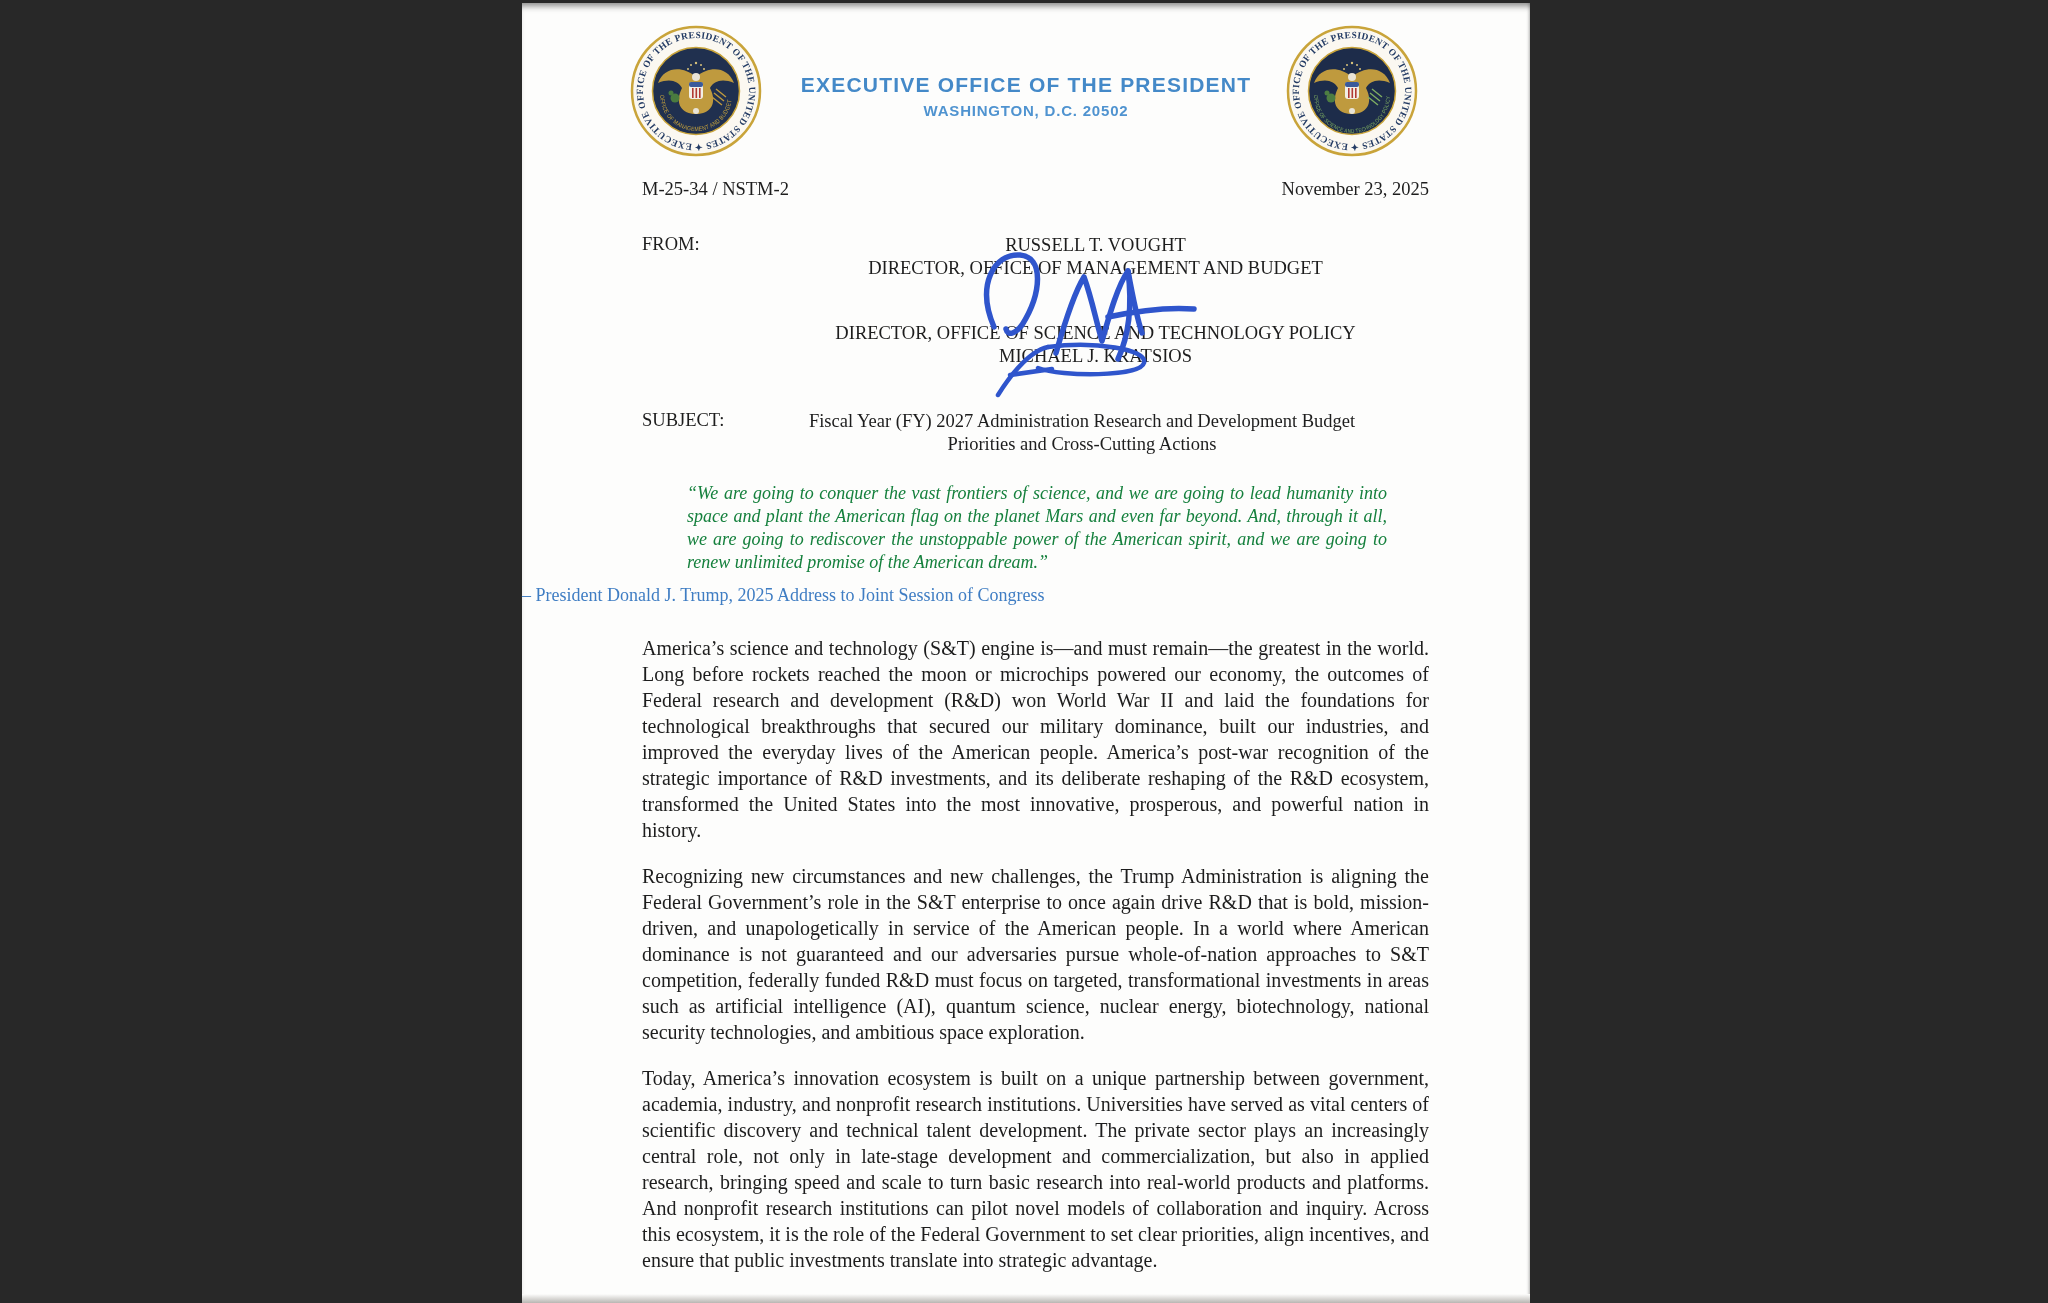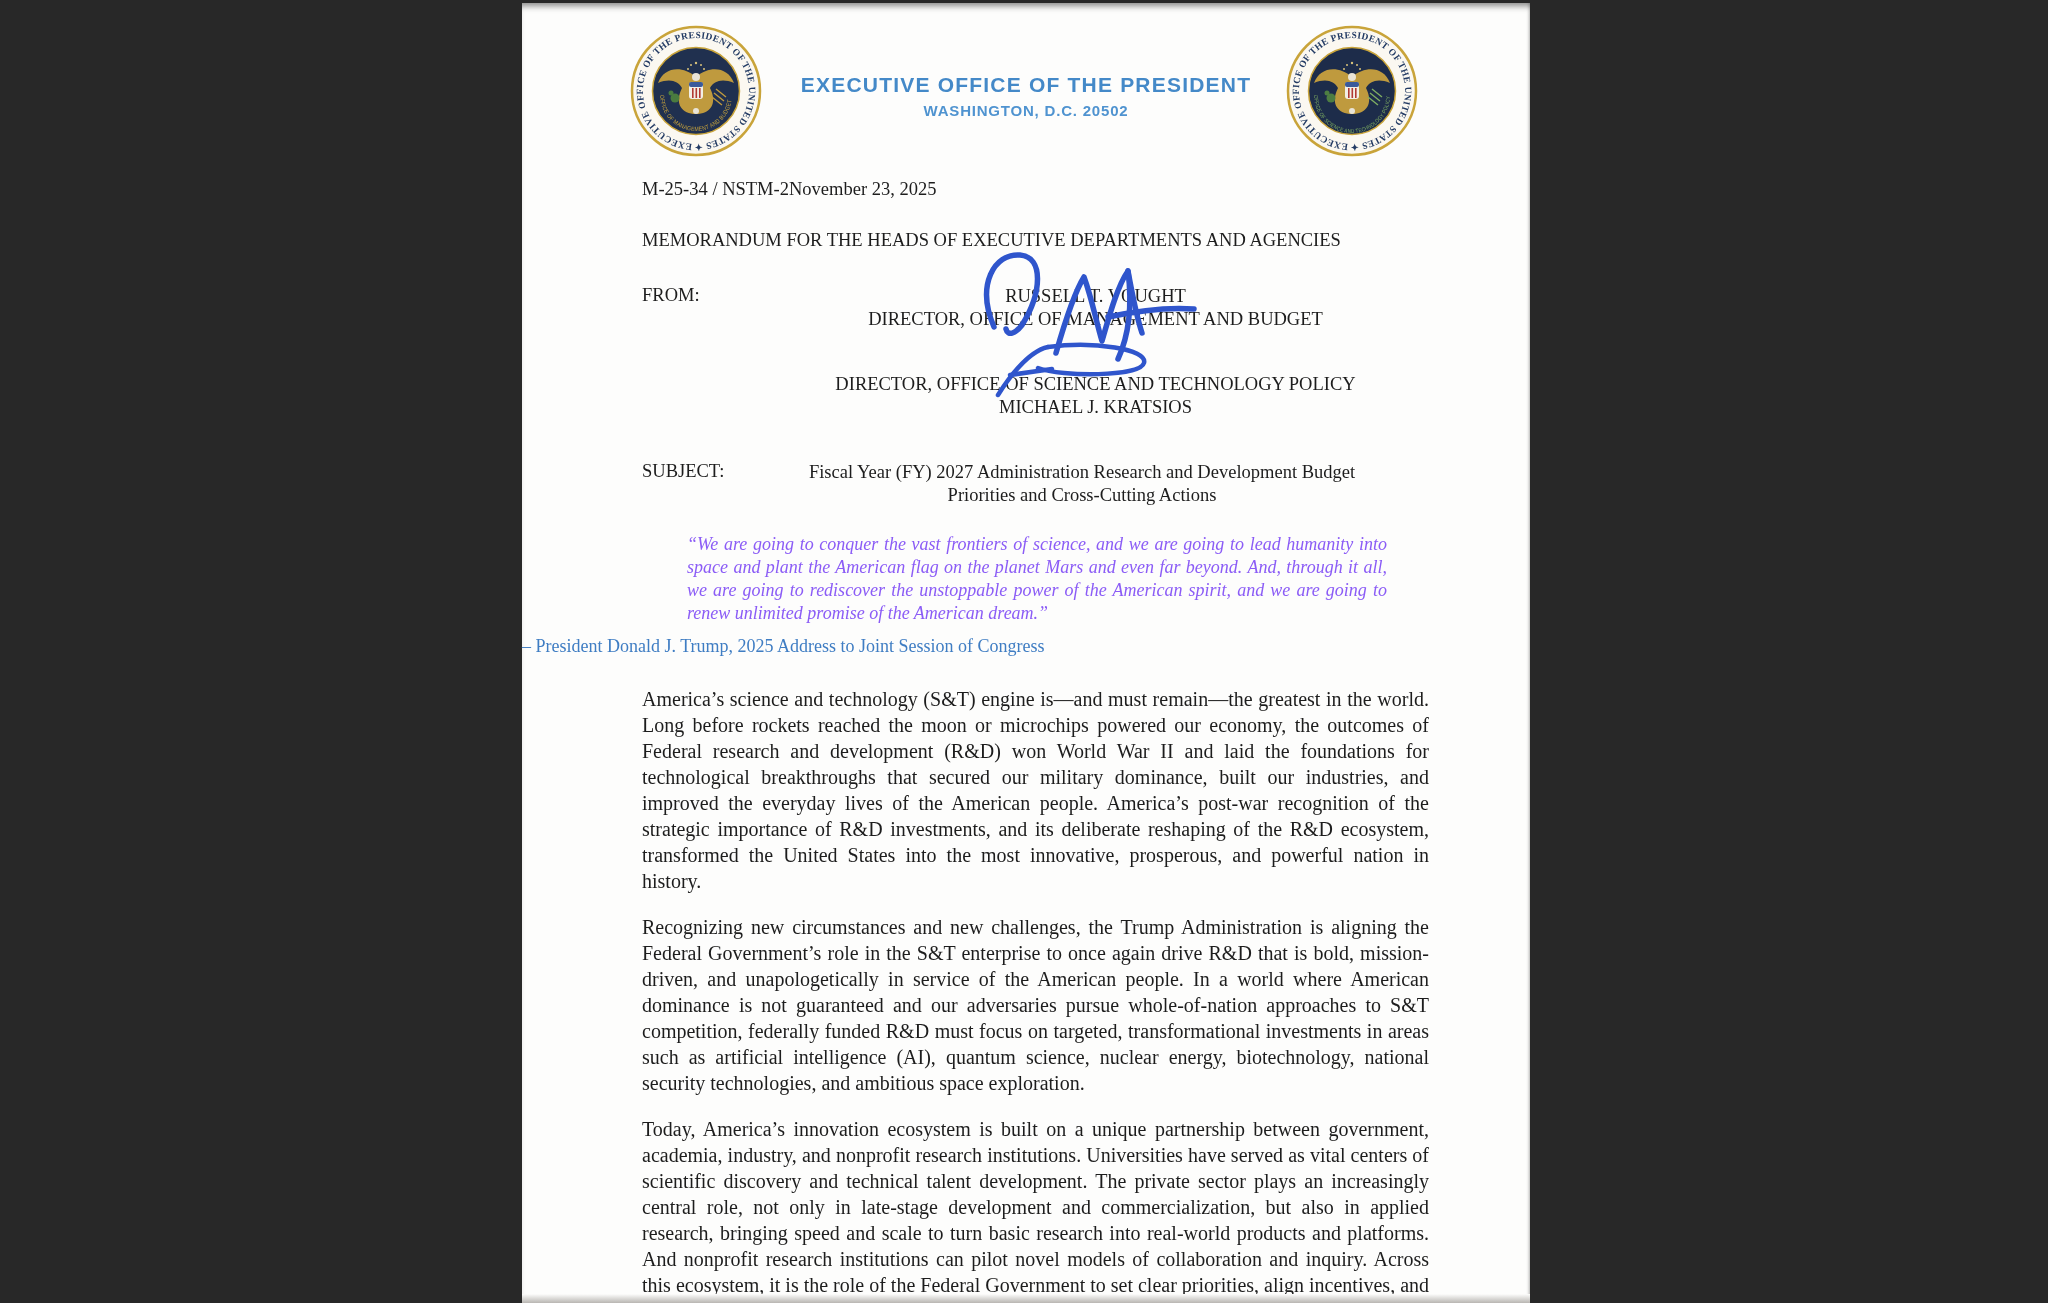--- a/index.html
+++ b/index.html
@@ -12,37 +12,37 @@
         background:linear-gradient(#fdfdfc,#b9b6b2);}
   
   .hdr{position:relative;height:160px;}
   .seal{position:absolute;top:22px;}
   .seal.left{left:108px;}
   .seal.right{left:764px;}
   .hdr-text{padding-top:70px;text-align:center;font-family:"Liberation Sans", sans-serif;}
   .hdr-title{font-size:21px;font-weight:bold;letter-spacing:1.2px;color:#4489c8;}
   .hdr-sub{margin-top:5px;font-size:15px;font-weight:bold;letter-spacing:.8px;color:#4f93d0;}
   
-  .meta{display:flex;margin:16px 101px 0 120px;
+  .meta{display:flex;justify-content:space-between;margin:16px 101px 0 120px;
         font-size:18.5px;}
   .memo-line{margin:30px 101px 0 120px;font-size:18.5px;}
   
   .addr{margin:34px 101px 0 120px;font-size:18.5px;}
   .addr-row{display:grid;grid-template-columns:120px 1fr;}
   .addr-row .lines div{line-height:23px;text-align:center;}
   .gap42{margin-top:42px;}
   .gap26{margin-top:42px;}
   .subject-lines{max-width:640px;}
   
   .sig{position:absolute;pointer-events:none;}
   .sig1{left:438px;top:238px;}
   .sig2{left:468px;top:338px;}
   
   .quote{margin:26px 143px 0 165px;width:700px;font-size:18px;line-height:23px;
-         font-style:italic;text-align:justify;color:#8b5cf6;}
+         font-style:italic;text-align:justify;color:#15803d;}
   .quote-attr{margin-top:11px;text-align:left;font-size:18px;color:#3f7dc3;}
   
   .body-copy{margin:29px 101px 0 120px;font-size:20px;line-height:26px;text-align:justify;}
   .body-copy p{margin:0 0 20px 0;}
   .ring-text{font-family:"Liberation Serif", serif;font-weight:bold;font-size:9.5px;
              letter-spacing:.4px;fill:#223a63;}
   .inner-text-gold{font-family:"Liberation Sans", sans-serif;font-size:6px;letter-spacing:.3px;fill:#c7a33c;}
   .inner-text-green{font-family:"Liberation Sans", sans-serif;font-size:5.5px;letter-spacing:.2px;fill:#7fae62;}
 </style>
 </head>
@@ -123,21 +123,20 @@
         <div class="hdr-title">EXECUTIVE OFFICE OF THE PRESIDENT</div>
         <div class="hdr-sub">WASHINGTON, D.C. 20502</div>
       </div>
     </div>
 
     <div class="meta">
       <span>M-25-34 / NSTM-2</span>
       <span>November 23, 2025</span>
     </div>
 
-    <div class="memo-line">MEMORANDUM FOR THE HEADS OF EXECUTIVE DEPARTMENTS AND AGENCIES</div>
 
     <div class="addr">
       <div class="addr-row">
         <div>FROM:</div>
         <div class="lines">
           <div>RUSSELL T. VOUGHT</div>
           <div>DIRECTOR, OFFICE OF MANAGEMENT AND BUDGET</div>
         </div>
       </div>
       <div class="addr-row gap42">

